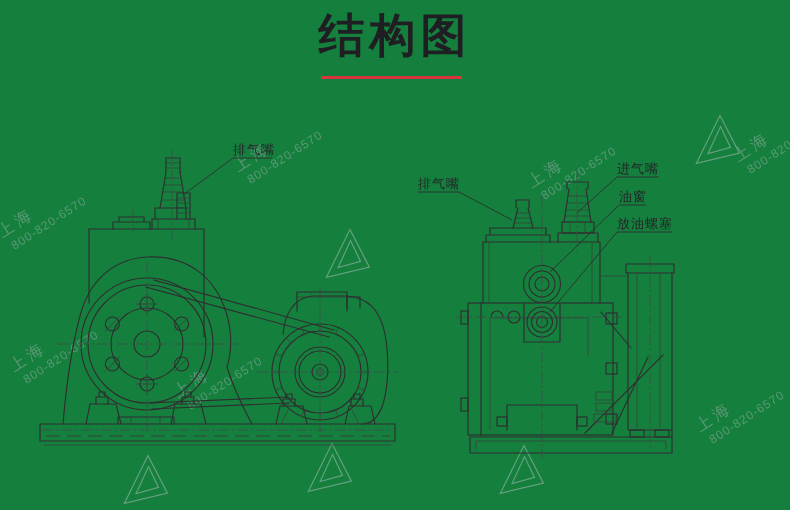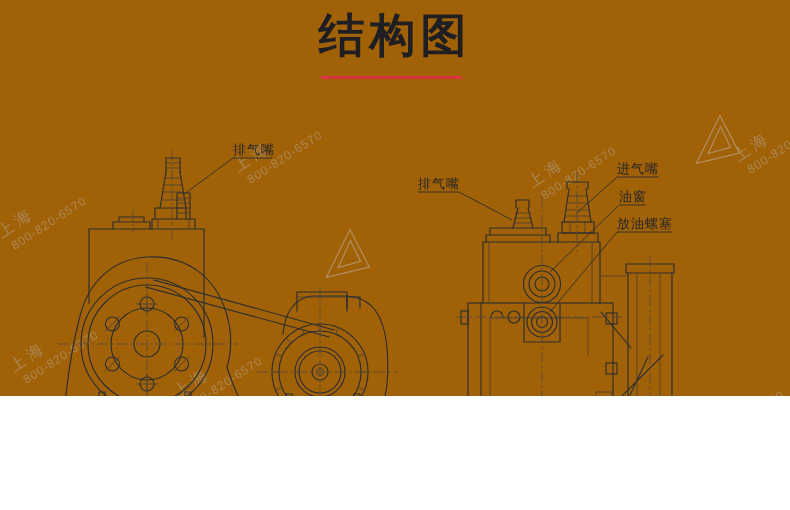--- a/index.html
+++ b/index.html
@@ -1,17 +1,17 @@
 <!DOCTYPE html>
 <html><head>
 <meta charset="utf-8">
 <style>
   html,body{margin:0;padding:0;}
   body{font-family:"Liberation Sans", sans-serif;}
-  .page{position:relative;width:790px;height:396px;background:#a16207;overflow:hidden;}
+  .page{position:relative;width:790px;height:510px;background:#15803d;overflow:hidden;}
   .title{position:absolute;top:6px;left:0;width:100%;text-align:center;
          font-size:46px;font-weight:800;color:#1f1f23;letter-spacing:5px;line-height:1.3;}
   .title-underline{position:absolute;left:321px;top:76px;width:141px;height:3px;
          background:#d9353f;}
   svg{position:absolute;left:0;top:0;}
   .ln{stroke:#2e2e30;stroke-width:1.15;fill:none;stroke-linecap:square;}
   .thin{stroke:#3a3a3c;stroke-width:0.7;fill:none;}
   .cl{stroke:#46464a;stroke-width:0.7;fill:none;stroke-dasharray:11 3 2.5 3;}
   .dash{stroke:#3a3a3c;stroke-width:0.9;fill:none;stroke-dasharray:14 7;}
   .lead{stroke:#2e2e30;stroke-width:0.9;fill:none;}

